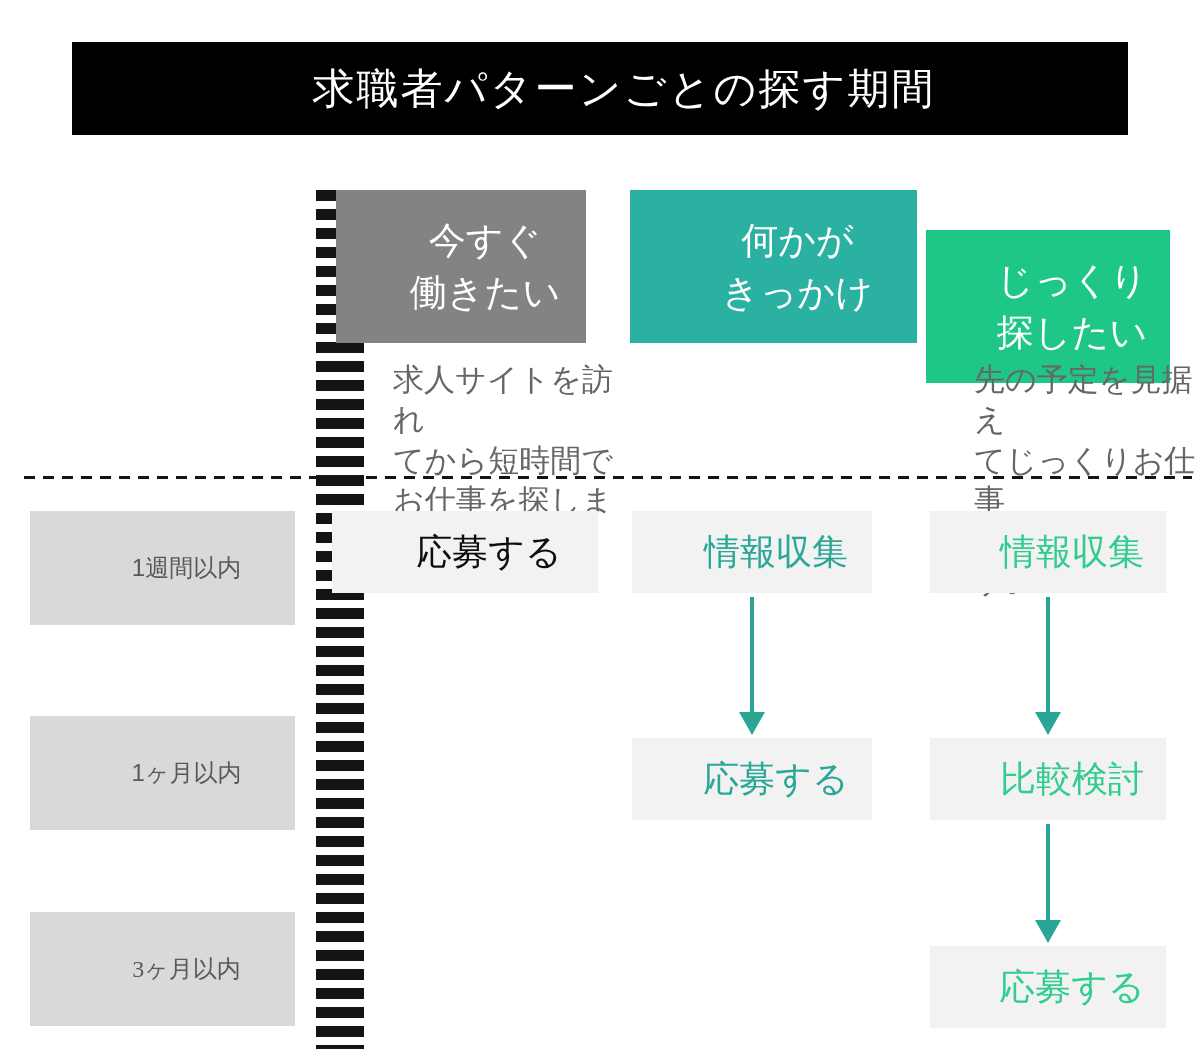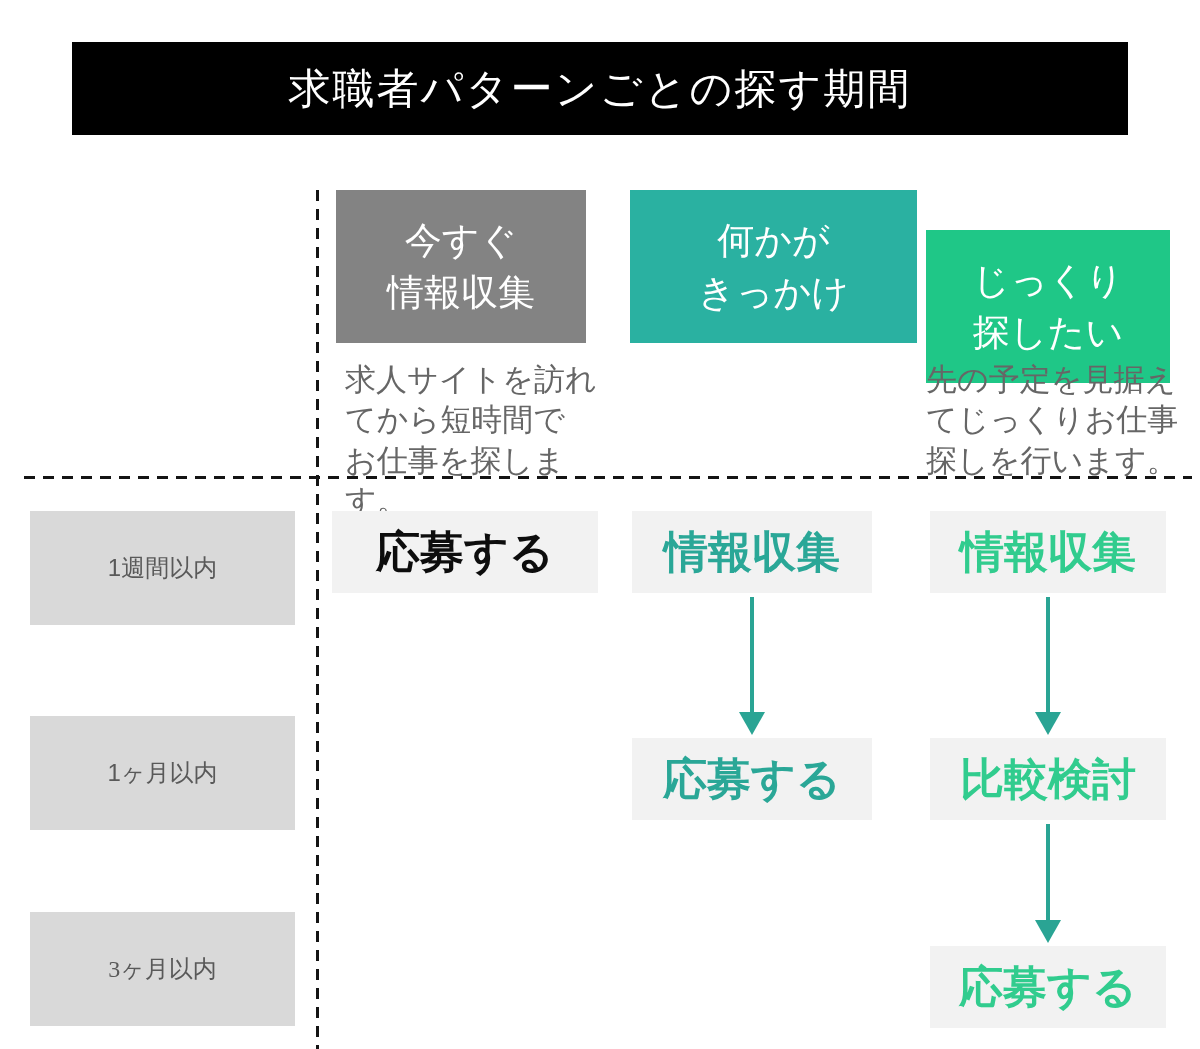--- a/index.html
+++ b/index.html
@@ -1,21 +1,21 @@
 <!DOCTYPE html>
 <html style="--banner-bg: #000000; --banner-text: #FFFFFF; --gray-header: #838383; --teal: #2AB1A1; --green: #1FC787; --teal-text: #2AA797; --green-text: #31CC8E; --arrow: #2AA494; --row-label-bg: #D9D9D9; --row-label-text: #595959; --cell-bg: #F2F2F2; --description-text: #666666;"><head>
 <meta charset="utf-8">
 <style>
   html,body{margin:0;padding:0;}
   body{
     width:1200px;height:1049px;position:relative;background:#ffffff;
     font-family:"Liberation Sans","DejaVu Sans",sans-serif;
     overflow:hidden;
   }
-  .abs{position:absolute;box-sizing:border-box;}
+  .abs{position:absolute;box-sizing:border-box;padding-left:48px;}
 
   
   #banner{
     left:72px;top:42px;width:1056px;height:93px;
     background:var(--banner-bg,#000);color:var(--banner-text,#fff);
     display:flex;align-items:center;justify-content:center;
     font-size:42px;letter-spacing:2px;
   }
 
   
@@ -53,21 +53,21 @@
     display:flex;align-items:center;justify-content:center;font-size:24px;
   }
   #row-week{top:511px;}
   #row-month1{top:716px;}
   #row-month3{top:912px;font-family:Liberation Serif, serif;}
 
   
   .cell{
     height:82px;background:var(--cell-bg,#F2F2F2);
     display:flex;align-items:center;justify-content:center;
-    font-weight:bold;font-size:44px;
+    font-weight:normal;font-size:36px;
   }
   .cell.black{color:#0d0d0d;}
   .cell.teal{color:var(--teal-text,#2AA797);}
   .cell.green{color:var(--green-text,#31CC8E);}
   #cell-week1-now{left:332px;top:511px;width:266px;}
   #cell-week1-trigger{left:632px;top:511px;width:240px;}
   #cell-week1-slow{left:930px;top:511px;width:236px;}
   #cell-month1-trigger{left:632px;top:738px;width:240px;}
   #cell-month1-slow{left:930px;top:738px;width:236px;}
   #cell-month3-slow{left:930px;top:946px;width:236px;}
@@ -91,21 +91,21 @@
 <body>
 
 <div id="banner" class="abs">
   <span>求職者パターンごとの探す期間</span>
 </div>
 
 <div id="vline" class="abs"></div>
 <div id="hline" class="abs"></div>
 
 <div id="head-now" class="abs col-head">今すぐ
-情報収集</div>
+働きたい</div>
 <div id="head-trigger" class="abs col-head">何かが
 きっかけ</div>
 <div id="head-slow" class="abs col-head">じっくり
 探したい</div>
 
 <div id="desc-now" class="abs desc">求人サイトを訪れ
 てから短時間で
 お仕事を探します。</div>
 <div id="desc-slow" class="abs desc">先の予定を見据え
 てじっくりお仕事

